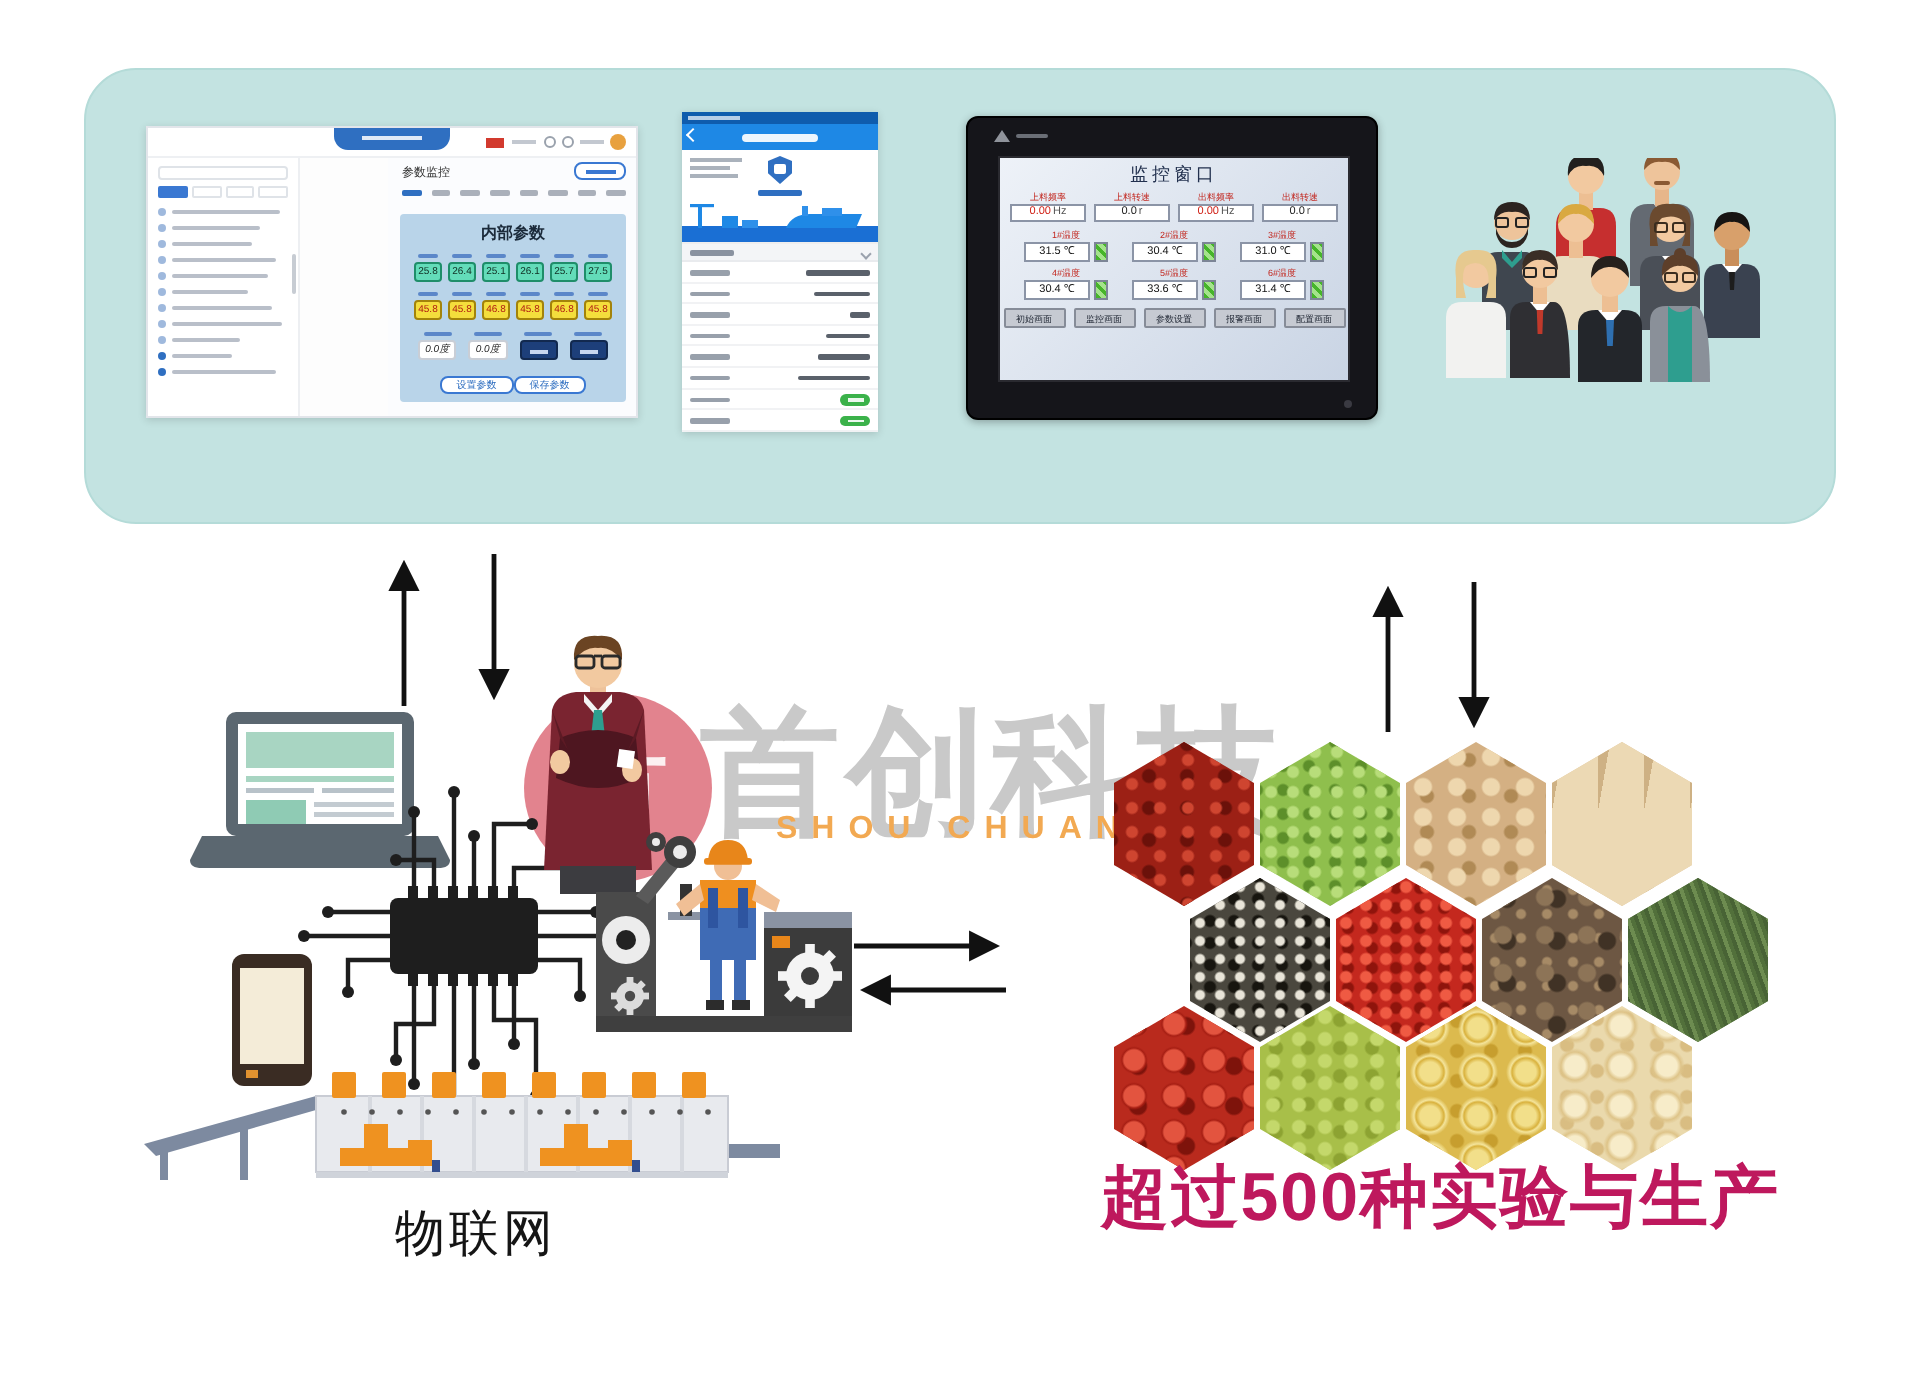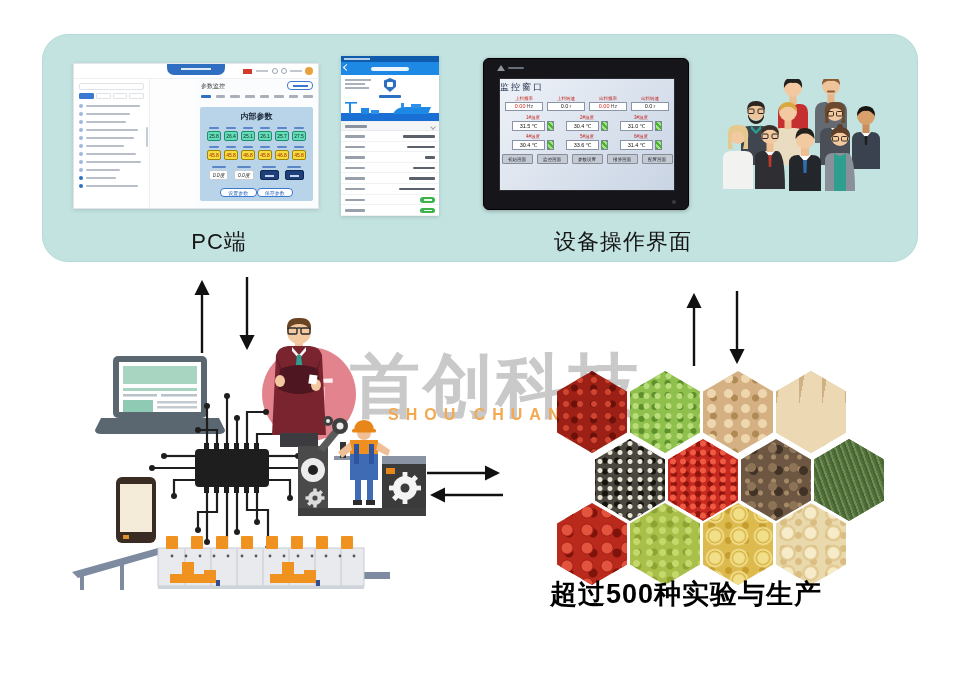--- a/index.html
+++ b/index.html
@@ -83,21 +83,21 @@
   .mb-badge:after { content:""; position:absolute; left:3.5px; top:2px; width:8px; height:1.6px; background:rgba(255,255,255,.9); }
 
   
   .hmi { position:absolute; left:440px; top:23px; width:206px; height:152px; background:#15151a;
     border-radius:6px; border:1px solid #000; box-shadow:0 1px 4px rgba(0,0,0,.3); }
   .hmi-brand { position:absolute; left:13px; top:6px; display:flex; gap:3px; align-items:center; }
   .hmi-tri { width:0; height:0; border-left:4px solid transparent; border-right:4px solid transparent; border-bottom:6px solid #8f939b; }
   .hmi-brand b { width:16px; height:2.5px; background:#6a6e76; border-radius:1px; }
   .hmi-screen { position:absolute; left:15px; top:19px; width:176px; height:113px;
     background:linear-gradient(135deg,#eef2f8,#c9d4e4); border:1px solid #2a2a30; }
-  .hmi-title { font-size:9px; color:#22304e; padding-top:2px; letter-spacing:2px; }
+  .hmi-title { text-align:center; font-size:9px; color:#22304e; padding-top:2px; letter-spacing:2px; }
   .hmi-toprow { display:flex; gap:4px; padding:2px 5px 0; }
   .hmi-tcell { flex:1; }
   .hmi-lab { font-size:4.5px; color:#c2251d; text-align:center; line-height:6px; white-space:nowrap; }
   .hmi-vbox { height:9px; background:#fff; border:1px solid #8b94a6; font-size:5.5px; line-height:7.5px; text-align:center; white-space:nowrap; overflow:hidden; }
   .hmi-vbox .v.red { color:#d01f14; } .hmi-vbox .v.dk { color:#1a1a1a; }
   .hmi-vbox .u { color:#555; margin-left:1px; }
   .hmi-grid { display:flex; flex-wrap:wrap; column-gap:12px; row-gap:3px; padding:4px 12px 0; }
   .hmi-gcell { width:42px; }
   .hmi-val { display:flex; gap:2px; }
   .hmi-val .hmi-vbox { flex:1; height:10px; line-height:8.5px; color:#111; }
@@ -134,22 +134,22 @@
   .hx4{background-color:#e0c69e;background-image:linear-gradient(100deg,#ceb184 0 6px,#ecd9b4 6px 12px),radial-gradient(circle,#c3a26f 3px,transparent 4px);background-size:23px 100%,19px 16px}
   .hx5{background-color:#4a473e;background-image:radial-gradient(circle,#e8e4d8 2px,transparent 3px),radial-gradient(circle,#17150f 2.5px,transparent 3.5px);background-size:10px 9px,12px 11px;background-position:0 0,4px 5px}
   .hx6{background-color:#c4281e;background-image:radial-gradient(circle,#ef5a43 2.5px,transparent 3.5px),radial-gradient(circle,#8f140c 2.5px,transparent 3.5px);background-size:10px 9px,12px 10px}
   .hx7{background-color:#6d5743;background-image:radial-gradient(circle,#8d7457 4px,transparent 5px),radial-gradient(circle,#403225 4px,transparent 5px),radial-gradient(circle,#a68a66 2px,transparent 3px);background-size:21px 19px,25px 21px,13px 12px}
   .hx8{background-color:#5a7741;background-image:repeating-linear-gradient(70deg,#486335 0 2px,#6d8c50 2px 4px,#52703b 4px 6px)}
   .hx9{background-color:#b92a1d;background-image:radial-gradient(circle,#e3543f 5px,#a81f14 6px,transparent 7px),radial-gradient(circle,#7e130b 4px,transparent 5px);background-size:20px 18px,24px 20px}
   .hx10{background-color:#a8bf49;background-image:radial-gradient(circle,#c4d86b 3px,transparent 4px),radial-gradient(circle,#8da332 3px,transparent 4px);background-size:13px 11px,16px 14px}
   .hx11{background-color:#dcba4e;background-image:radial-gradient(circle,#f2df8a 5px,#d9b23e 7px,#f4e49a 8px,transparent 10px),radial-gradient(circle,#c79e2e 3px,transparent 4px);background-size:24px 22px,17px 15px}
   .hx12{background-color:#ead9ac;background-image:radial-gradient(circle,#f7ecc9 5px,#dec489 7px,transparent 9px),radial-gradient(circle,#d9bd82 3px,transparent 4px);background-size:23px 20px,15px 13px}
 
-  .cap { position:absolute; width:340px; text-align:left; font-size:27px; font-weight:bold;
-    color:#000000; z-index:4; letter-spacing:1px; }
+  .cap { position:absolute; width:340px; text-align:right; font-size:34px; font-weight:bold;
+    color:#be185d; z-index:4; letter-spacing:1px; }
 </style>
 </head>
 <body>
 
 <div class="stage">
 
   <div class="toppanel">
 
     <div class="pc-window">
       <div class="pc-topbar">
@@ -528,22 +528,20 @@
         <path d="M-15 42 L-15 12 Q-15 4 -7 4 L7 4 Q15 4 15 42 Z" fill="#8a9099"></path>
         <path d="M-6 4 Q0 10 6 4 L6 42 L-6 42 Z" fill="#2e9e8f"></path>
         <circle cx="0" cy="-12" r="9" fill="#f2c9a0"></circle>
         <path d="M-9 -11 Q-10 -22 0 -22 Q10 -22 9 -11 Q4 -17 0 -16 Q-4 -17 -9 -11 Z" fill="#5d3f2a"></path>
         <circle cx="0" cy="-22" r="3" fill="#5d3f2a"></circle>
         <rect x="-7.5" y="-12.5" width="6" height="4.5" rx="1" fill="none" stroke="#3a2c1e" stroke-width="1"></rect>
         <rect x="1.5" y="-12.5" width="6" height="4.5" rx="1" fill="none" stroke="#3a2c1e" stroke-width="1"></rect>
       </g>
     </svg>
 
-    <div class="panel-label" style="left:66px;">PC端</div>
-    <div class="panel-label" style="left:470px;">设备操作界面</div>
   </div>
 
   <div class="wm-circle">
       <span>首</span>
     </div>
   <div class="wm-cn">首创科技</div>
   <div class="wm-en">SHOU CHUANG TECH</div>
 
   <svg class="ill" style="left:95px;top:356px;" width="130" height="82" viewBox="0 0 130 82">
     <rect x="18" y="0" width="94" height="62" rx="5" fill="#5b6770"></rect>
@@ -732,20 +730,21 @@
         <rect x="132" y="36" width="12" height="13"></rect>
       <rect x="210" y="28" width="12" height="20"></rect>
         <rect x="198" y="40" width="38" height="9"></rect>
         <rect x="232" y="36" width="12" height="13"></rect>
     </g>
     <rect x="144" y="46" width="4" height="9" fill="#334e8f"></rect>
       <rect x="244" y="46" width="4" height="9" fill="#334e8f"></rect>
     <rect x="86" y="52" width="206" height="3" fill="#cfd3da"></rect>
   </svg>
 
+  <div class="iot-label">物联网</div>
 
   <div class="hex hx1" style="left:557px;top:371px;"></div>
   <div class="hex hx2" style="left:630px;top:371px;"></div>
   <div class="hex hx3" style="left:703px;top:371px;"></div>
   <div class="hex hx4" style="left:776px;top:371px;"></div>
   <div class="hex hx5" style="left:595px;top:439px;"></div>
   <div class="hex hx6" style="left:668px;top:439px;"></div>
   <div class="hex hx7" style="left:741px;top:439px;"></div>
   <div class="hex hx8" style="left:814px;top:439px;"></div>
   <div class="hex hx9" style="left:557px;top:503px;"></div>

